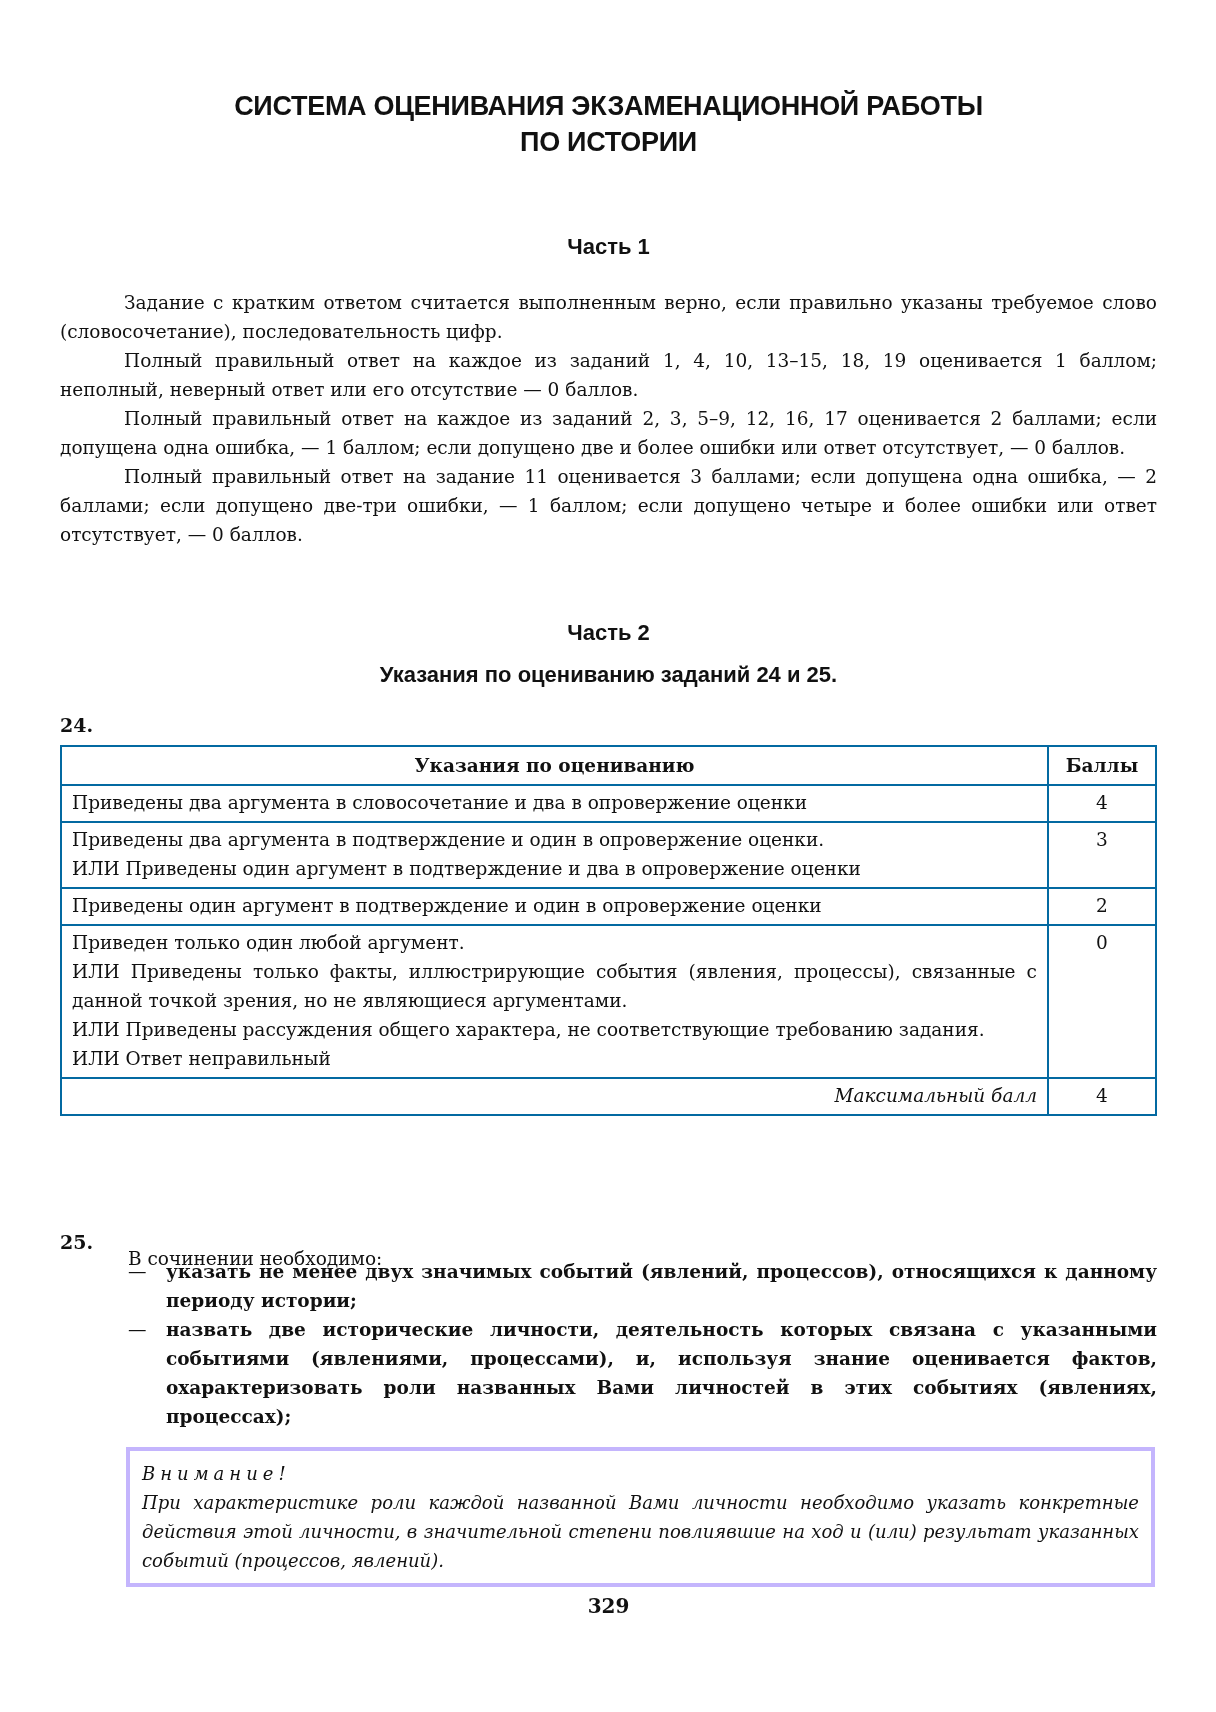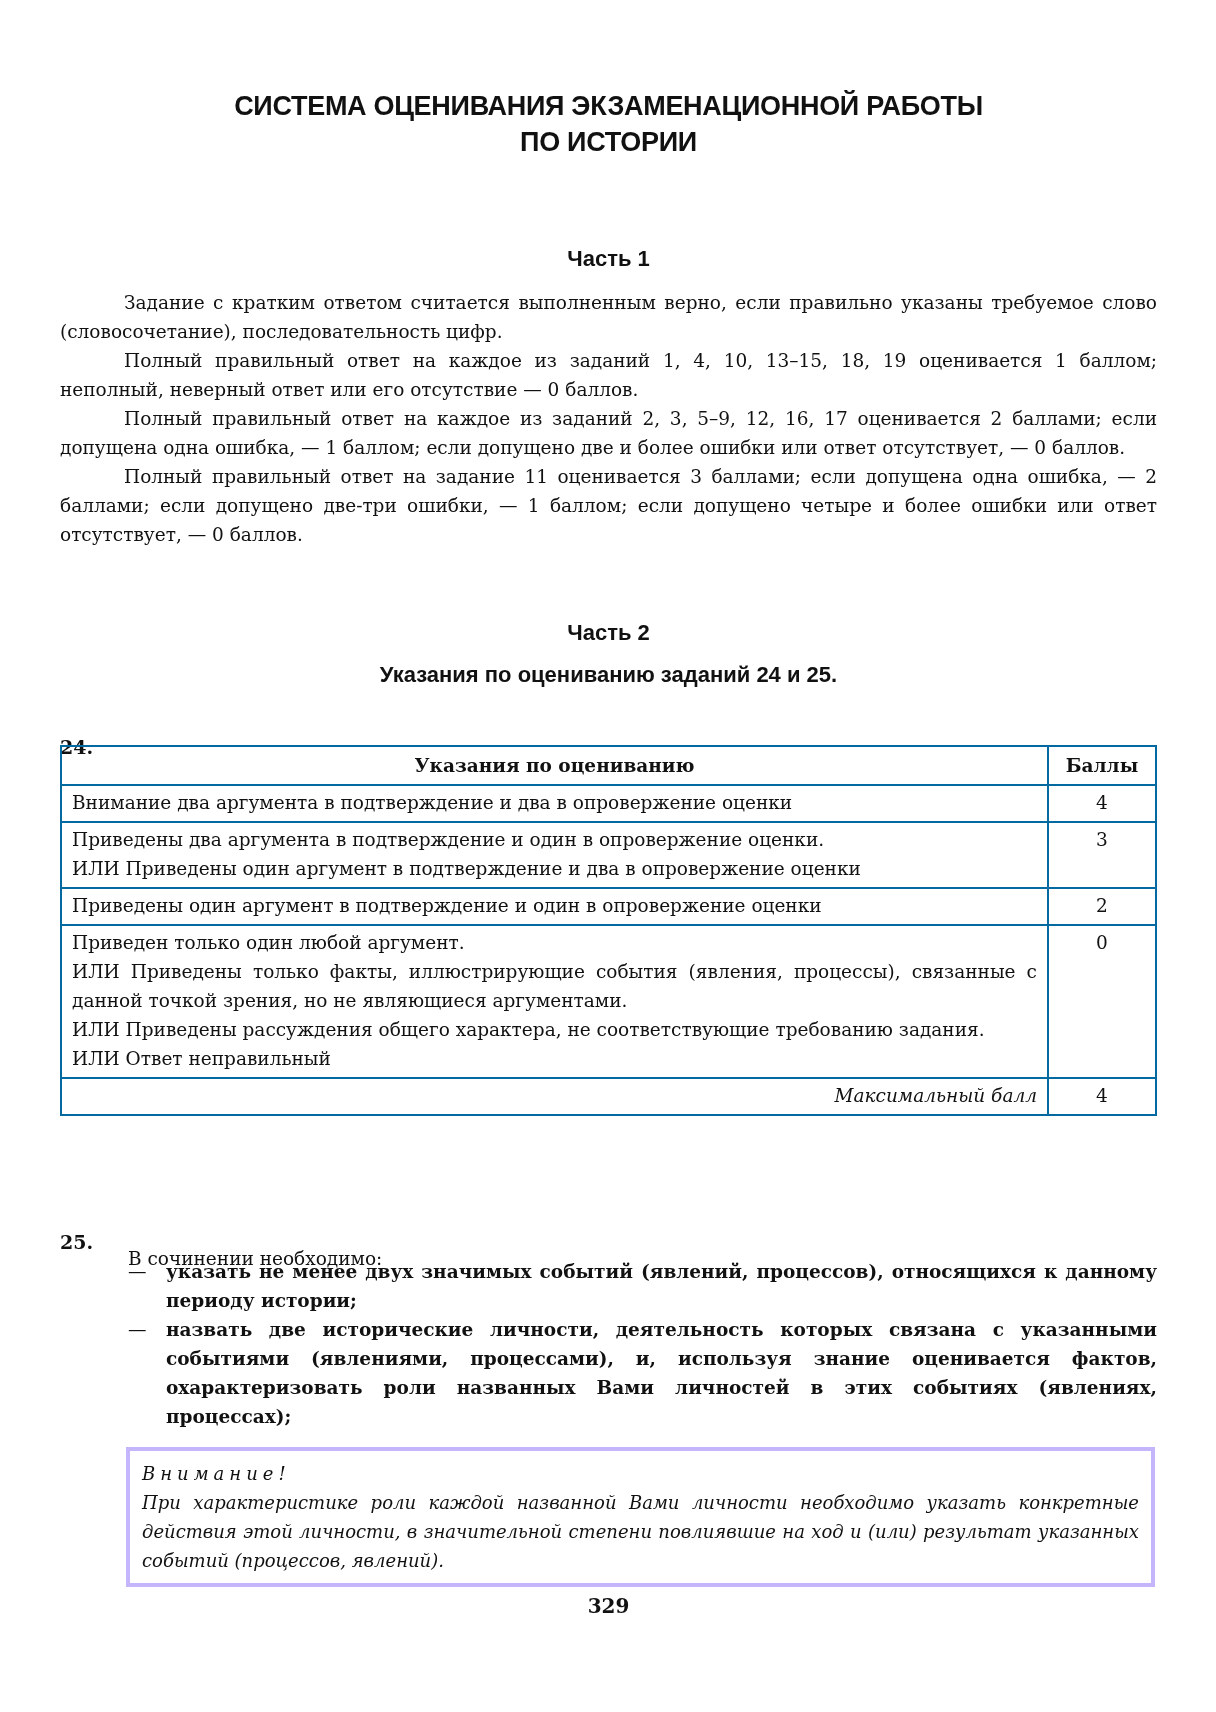--- a/index.html
+++ b/index.html
@@ -53,45 +53,45 @@
 </head>
 <body>
 
 <div class="page">
 
   <div class="title">
     <div>СИСТЕМА ОЦЕНИВАНИЯ ЭКЗАМЕНАЦИОННОЙ РАБОТЫ</div>
     <div>ПО ИСТОРИИ</div>
   </div>
 
-  <div class="h-part" style="top:246px;">Часть 1</div>
+  <div class="h-part" style="top:234px;">Часть 1</div>
 
   <div class="para" style="top:288px;">
     <p>Задание с кратким ответом считается выполненным верно, если правильно указаны требуемое слово (словосочетание), последовательность цифр.</p>
     <p>Полный правильный ответ на каждое из заданий 1, 4, 10, 13–15, 18, 19 оценивается 1 баллом; неполный, неверный ответ или его отсутствие — 0 баллов.</p>
     <p>Полный правильный ответ на каждое из заданий 2, 3, 5–9, 12, 16, 17 оценивается 2 баллами; если допущена одна ошибка, — 1 баллом; если допущено две и более ошибки или ответ отсутствует, — 0 баллов.</p>
     <p>Полный правильный ответ на задание 11 оценивается 3 баллами; если допущена одна ошибка, — 2 баллами; если допущено две-три ошибки, — 1 баллом; если допущено четыре и более ошибки или ответ отсутствует, — 0 баллов.</p>
   </div>
 
   <div class="h-part" style="top:620px;">Часть 2</div>
   <div class="h-part" style="top:662px;">Указания по оцениванию заданий 24 и 25.</div>
 
-  <div class="qnum" style="left:0; top:736px;">24.</div>
+  <div class="qnum" style="left:0; top:714px;">24.</div>
 
   <table class="crit">
     <thead>
       <tr>
         <th>Указания по оцениванию</th>
         <th style="width:86px;">Баллы</th>
       </tr>
     </thead>
     <tbody>
       <tr>
         <td>
-          <div>Внимание два аргумента в подтверждение и два в опровержение оценки</div>
+          <div>Приведены два аргумента в словосочетание и два в опровержение оценки</div>
         </td>
         <td class="score">4</td>
       </tr>
       <tr>
         <td>
           <div>Приведены два аргумента в подтверждение и один в опровержение оценки.</div>
           <div>ИЛИ Приведены один аргумент в подтверждение и два в опровержение оценки</div>
         </td>
         <td class="score">3</td>
       </tr>

